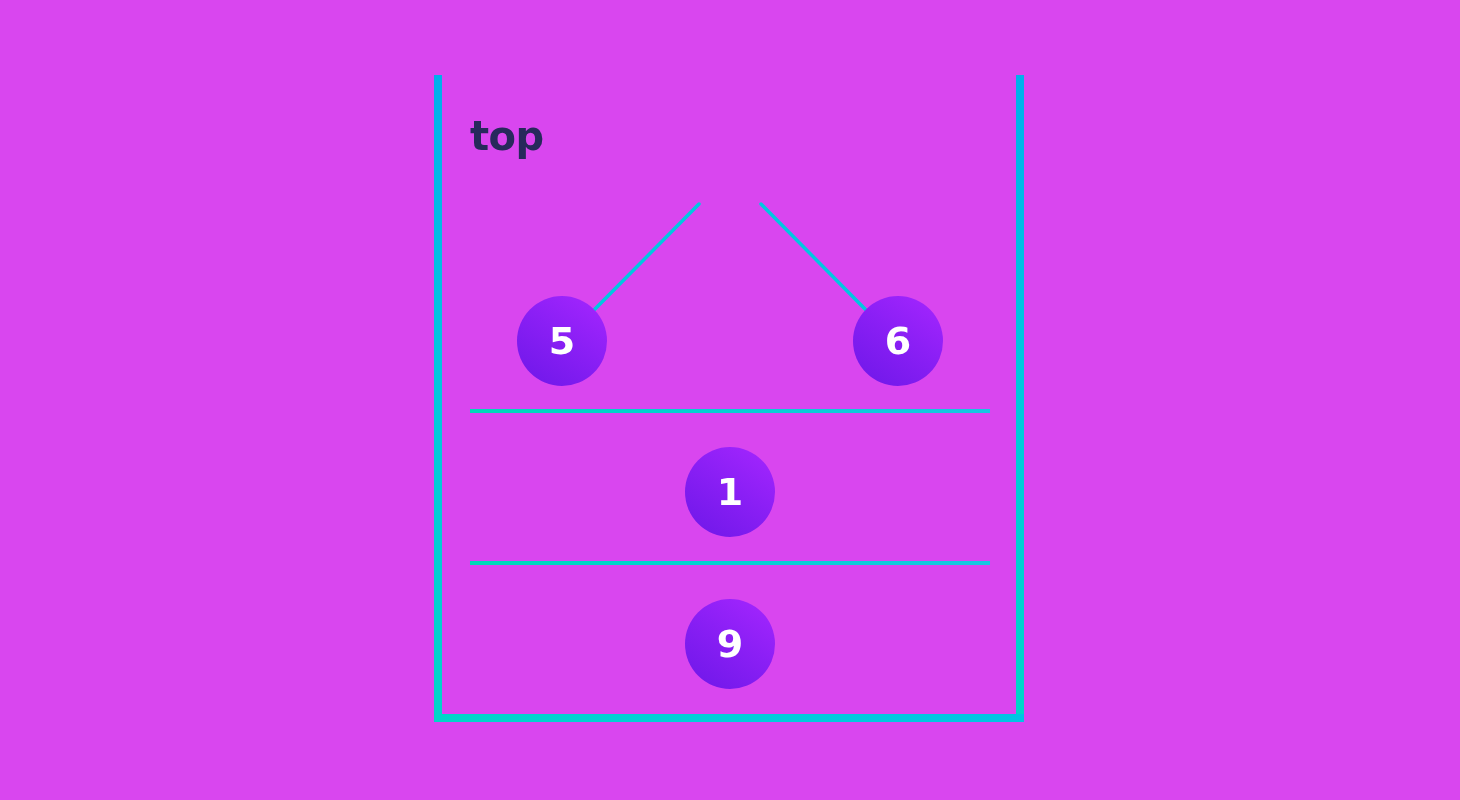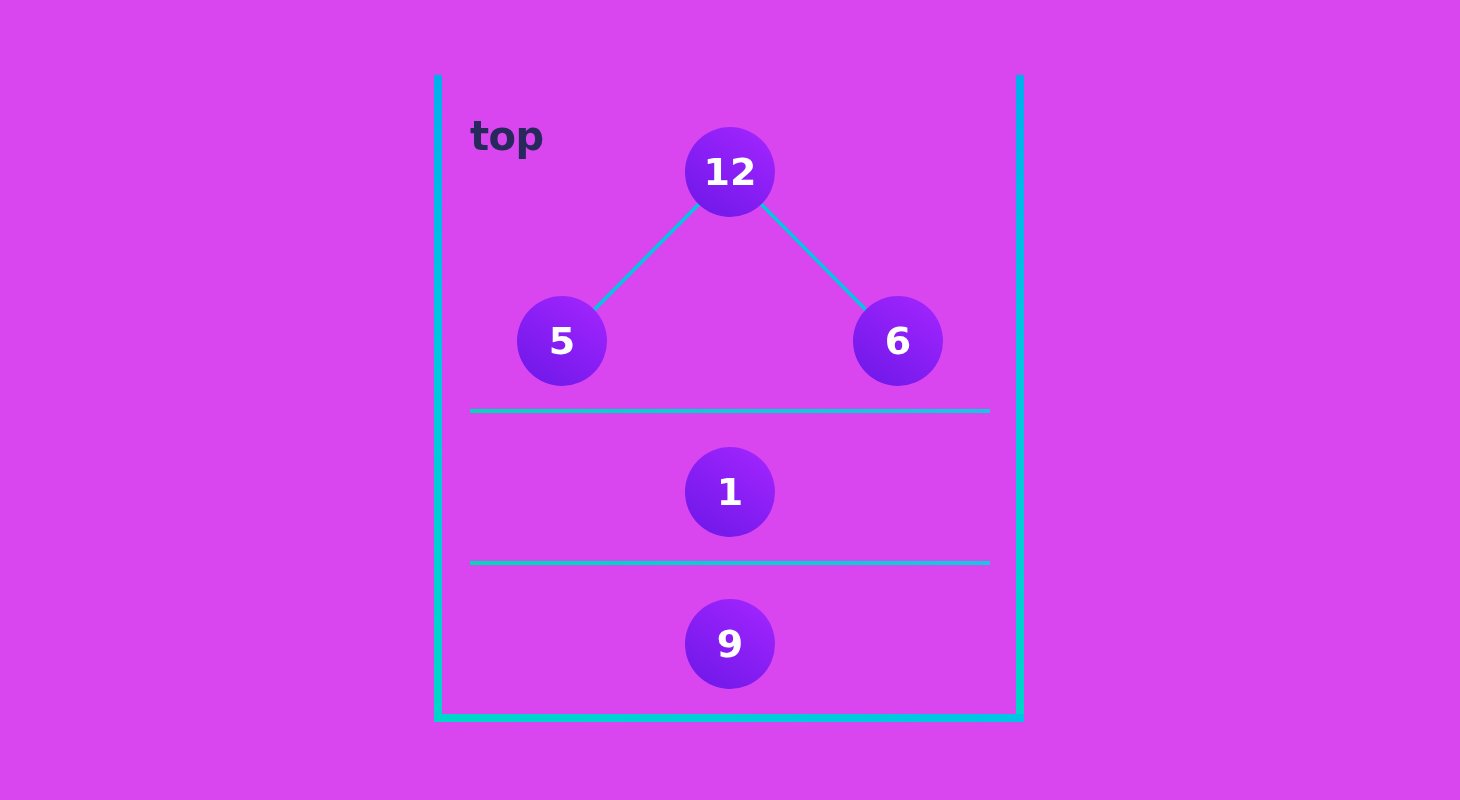--- a/index.html
+++ b/index.html
@@ -123,21 +123,20 @@
   <div class="top-label">top</div>
 
   <div class="divider d1"></div>
   <div class="divider d2"></div>
 
   <svg class="edges" width="1460" height="800" viewBox="0 0 1460 800">
     <line x1="699" y1="204" x2="594" y2="310" stroke="#00C8E0" stroke-width="3.5" stroke-linecap="round"></line>
     <line x1="761" y1="204" x2="866" y2="310" stroke="#00C8E0" stroke-width="3.5" stroke-linecap="round"></line>
   </svg>
 
-  <div class="node size-lg node-12">12</div>
 
   <div class="node size-lg node-5">5</div>
 
   <div class="node size-lg node-6">6</div>
 
   <div class="node size-lg node-1">1</div>
 
   <div class="node size-lg node-9">9</div>
 
 </div>

